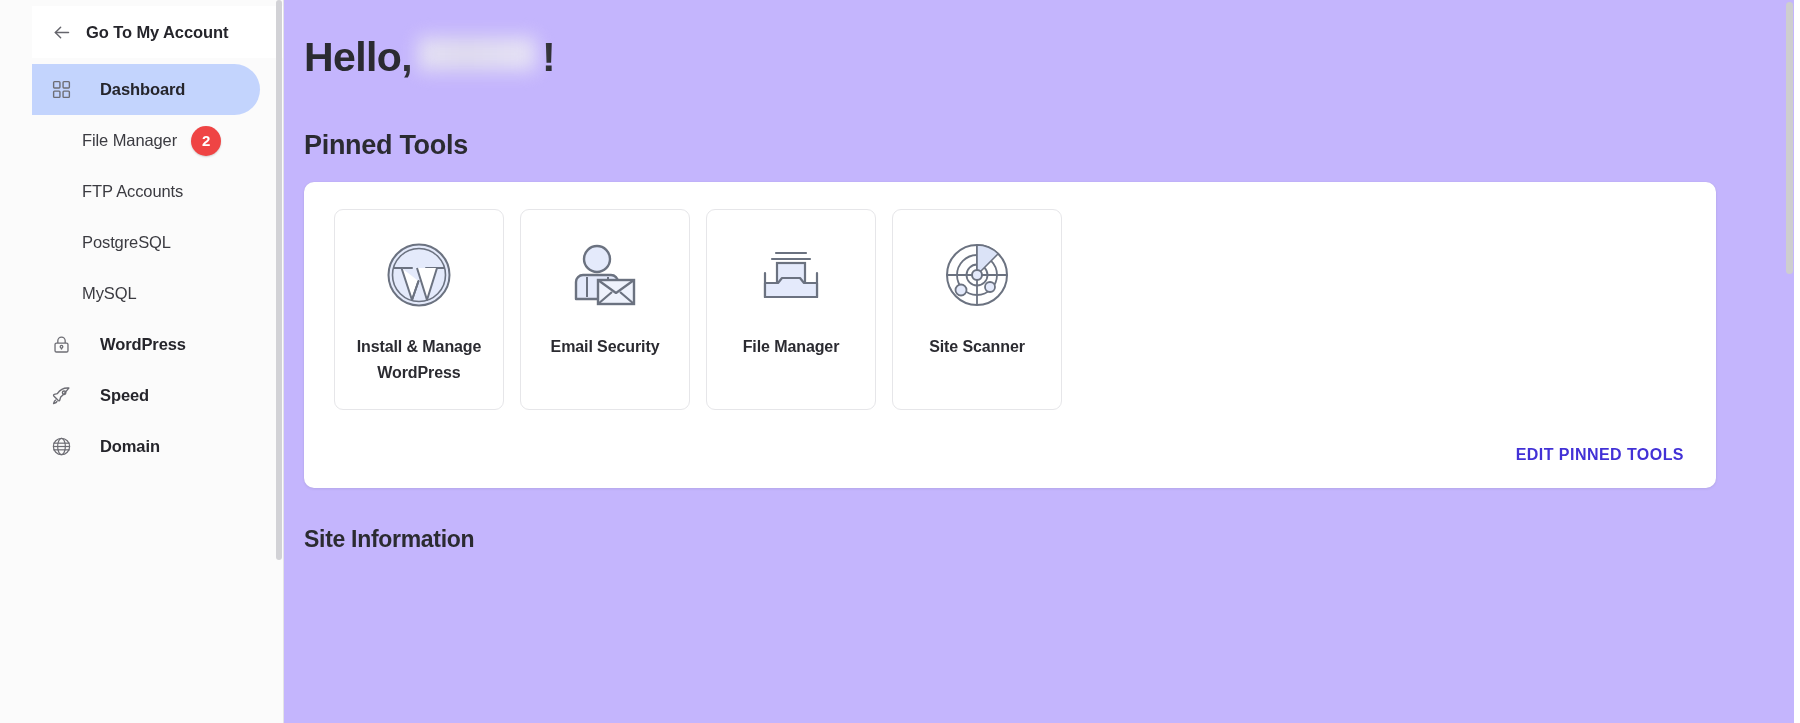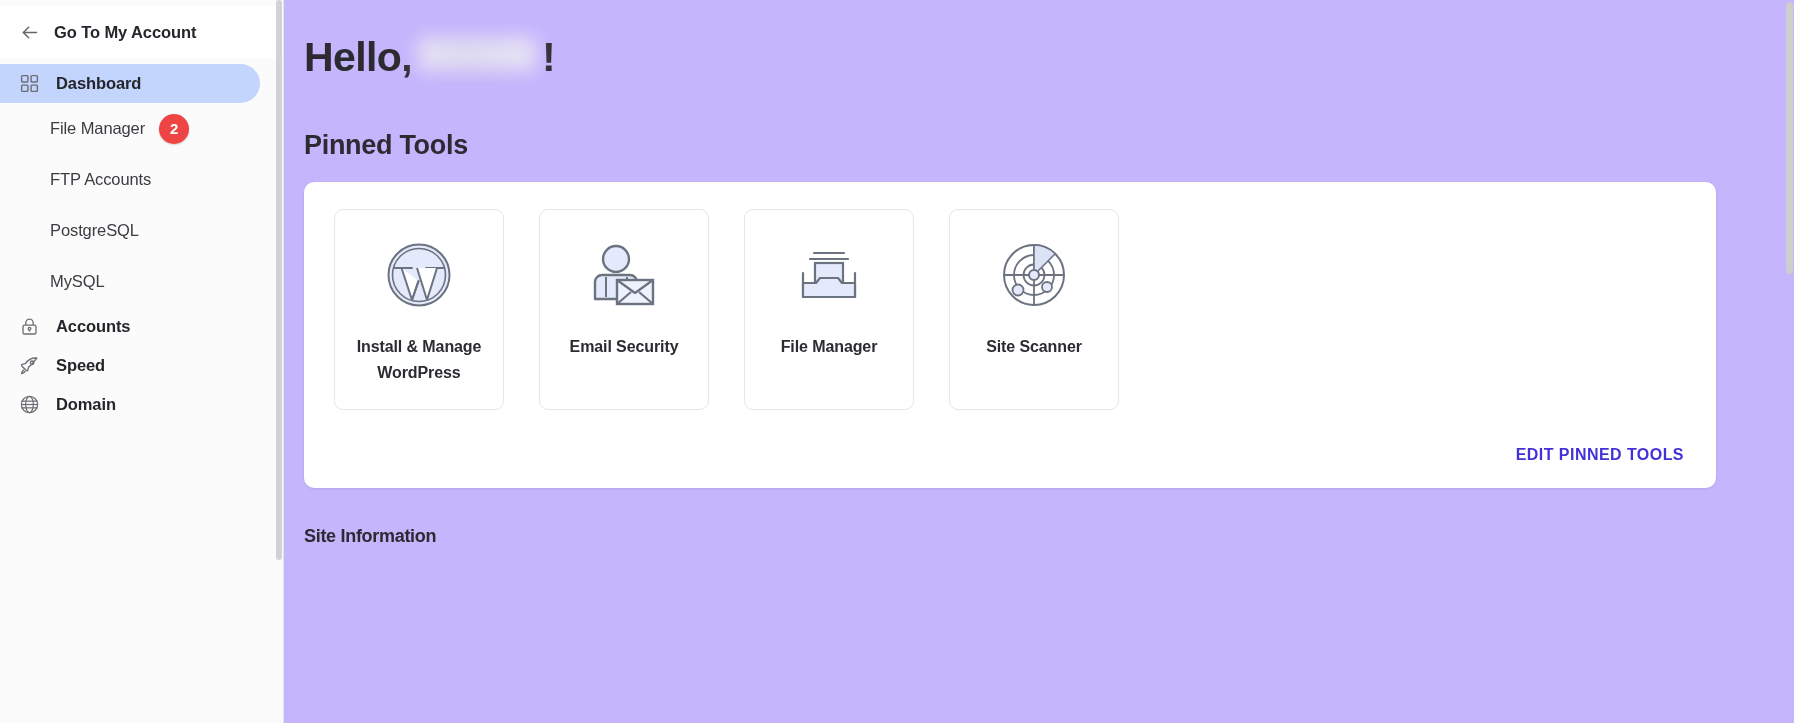--- a/index.html
+++ b/index.html
@@ -29,20 +29,21 @@
     height: 723px;
     background: #fbfbfb;
     border-right: 1px solid #e3e3e6;
     overflow: hidden;
   }
 
   .sidebar-scroll {
     width: 284px;
     height: 723px;
     padding-top: 6px;
+    padding-left: 32px;
   }
 
   .back-row {
     display: flex;
     align-items: center;
     gap: 14px;
     height: 52px;
     padding: 0 18px 0 18px;
     cursor: pointer;
     background: #ffffff;
@@ -59,22 +60,22 @@
     color: #25252b;
     letter-spacing: -0.1px;
   }
 
   .nav { padding-top: 6px; }
 
   .nav-item {
     position: relative;
     display: flex;
     align-items: center;
-    gap: 16px;
-    height: 39px;
+    gap: 28px;
+    height: 51px;
     padding-left: 18px;
     padding-right: 10px;
     cursor: pointer;
     border-radius: 0 26px 26px 0;
     margin-right: 24px;
   }
   .nav-item.active {
     background: #c3d4fd;
   }
   .nav-icon {
@@ -180,21 +181,21 @@
   .panel {
     background: #ffffff;
     border-radius: 10px;
     box-shadow: 0 1px 3px rgba(22,22,30,.08), 0 0 1px rgba(22,22,30,.08);
     width: 1412px;
     padding: 27px 30px 24px 30px;
   }
 
   .tools-row {
     display: flex;
-    gap: 35px;
+    gap: 16px;
   }
 
   .tool-card {
     width: 170px;
     height: 201px;
     border: 1px solid #e6e6e9;
     border-radius: 9px;
     background: #ffffff;
     display: flex;
     flex-direction: column;
@@ -230,21 +231,21 @@
   .edit-link {
     font-size: 16px;
     font-weight: 700;
     color: #4231d6;
     letter-spacing: .45px;
     cursor: pointer;
     text-decoration: none;
   }
 
   .section-title-2 {
-    font-size: 18px;
+    font-size: 23px;
     font-weight: 700;
     color: #2b2b31;
     letter-spacing: -0.3px;
     margin-top: 38px;
   }
 
   .main-sb-track {
     position: absolute;
     top: 0; right: 7px;
     width: 7px; height: 723px;
@@ -315,21 +316,21 @@
 
         <div class="nav-item">
           <span class="nav-icon">
             <svg width="21" height="21" viewBox="0 0 24 24" fill="none" stroke="currentColor" stroke-width="1.5">
               <rect x="4.6" y="10.4" width="14.8" height="10.2" rx="1.6"></rect>
               <path d="M7.8 10.4V7.8a4.2 4.2 0 0 1 8.4 0v2.6"></path>
               <circle cx="12" cy="14.6" r="1.5"></circle>
               <line x1="12" y1="16" x2="12" y2="17.8"></line>
             </svg>
           </span>
-          <span class="nav-label">Accounts</span>
+          <span class="nav-label">WordPress</span>
         </div>
 
         <div class="nav-item">
           <span class="nav-icon">
             <svg width="22" height="22" viewBox="0 0 24 24" fill="none" stroke="currentColor" stroke-width="1.5" stroke-linejoin="round">
               <path d="M20.6 3.3c-5.6-.6-9.8 2.1-12.6 6.1l-3.4.9a1 1 0 0 0-.5 1.6l2.2 2.3 2.7 2.8a1 1 0 0 0 1.6-.4l1-3.4c4-2.9 6.7-7.2 9-9.9z"></path>
               <circle cx="15.4" cy="8.4" r="1.9"></circle>
               <path d="M6.5 16.2c-1.4.6-2.2 2-2.6 4 2-.4 3.4-1.2 4-2.6"></path>
             </svg>
           </span>

